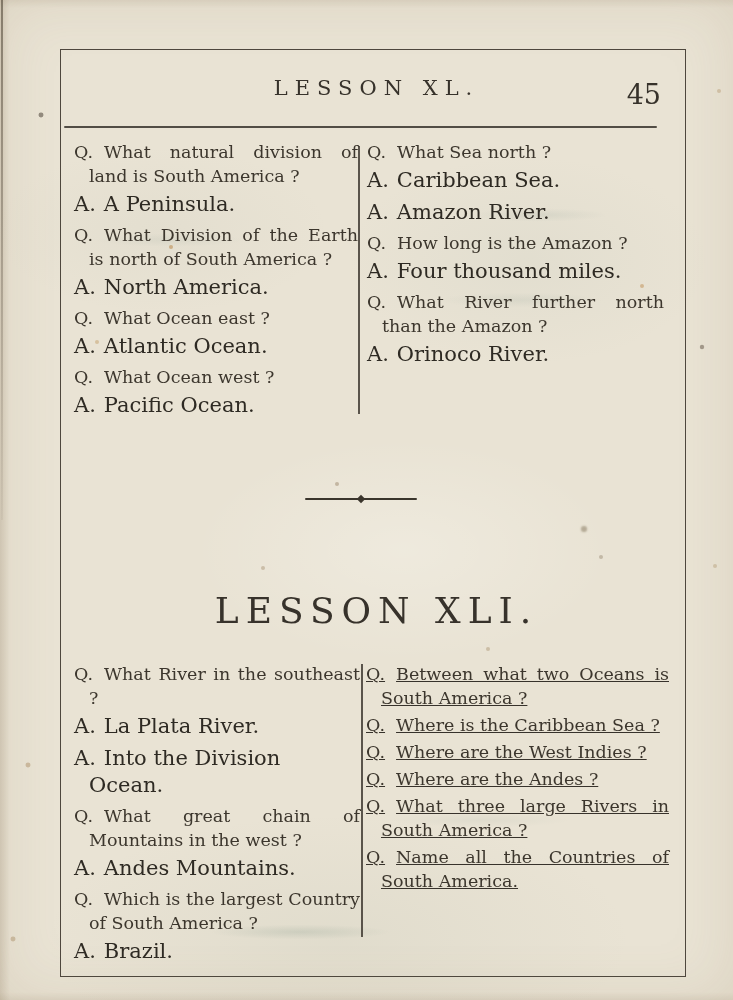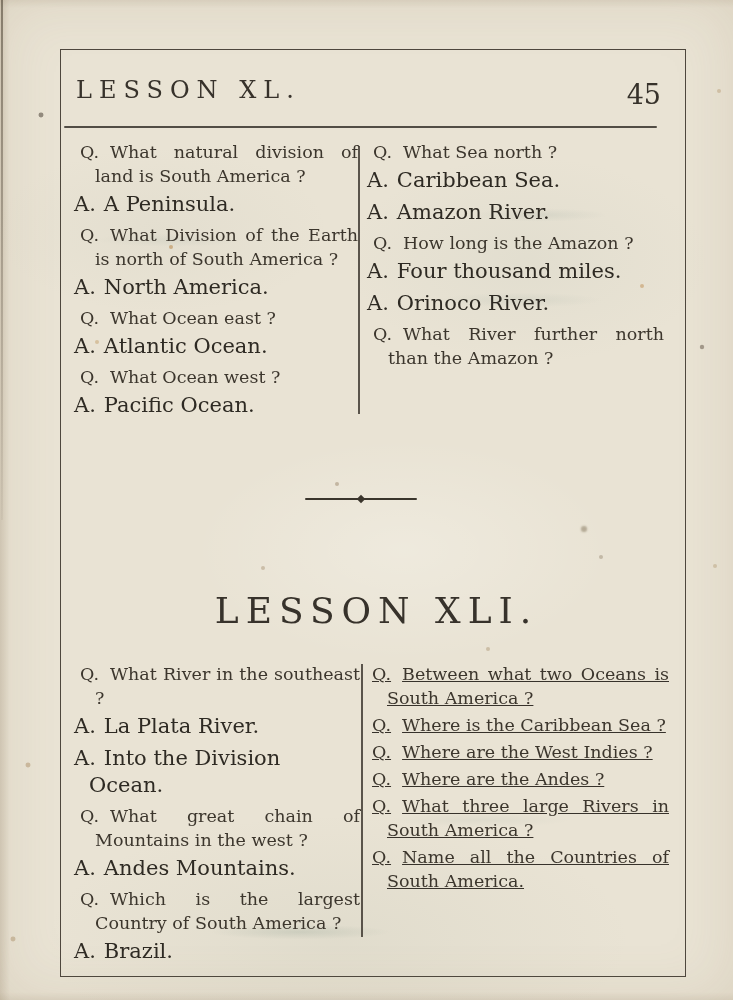--- a/index.html
+++ b/index.html
@@ -24,41 +24,41 @@
   
   .edge-line{
     position:absolute;left:1px;top:0;width:2px;height:52%;
     background:linear-gradient(180deg, rgba(70,60,45,0.55), rgba(70,60,45,0.05));
   }
   .frame{
     position:absolute;left:60px;top:49px;width:624px;height:926px;
     border:1.5px solid var(--frame,#4e473d);
   }
   .header-title{
-    position:absolute;top:26px;left:8px;right:0;
-    font-size:24px;letter-spacing:7px;color:var(--ink,#37322b);
+    position:absolute;top:26px;left:0;right:0;text-align:center;
+    font-size:21px;letter-spacing:7px;color:var(--ink,#37322b);
     padding-left:7px; 
   }
   .page-num{
     position:absolute;top:29px;right:24px;font-size:27px;color:var(--ink,#37322b);
   }
   .header-rule{
     position:absolute;top:76px;left:3px;right:28px;height:2px;
     background:var(--ink,#37322b);opacity:.85;border-radius:1px;
   }
   .col{position:absolute;color:var(--ink,#37322b);}
   .col1{left:13px;top:90px;width:284px;}
   .col2{left:306px;top:90px;width:297px;}
   .col3{left:13px;top:612px;width:286px;}
   .col4{left:305px;top:612px;width:303px;text-decoration:underline;}
   .vdiv{position:absolute;width:1.5px;background:#413b32;opacity:.85;}
   .vdiv1{left:297px;top:96px;height:268px;}
   .vdiv2{left:300px;top:614px;height:273px;}
   .qa{margin:0 0 3px 0;padding-left:15px;text-indent:-15px;}
-  .q{font-size:17.5px;line-height:24px;text-align:justify;color:#3c362d;margin-left:6px;}
+  .q{font-size:17.5px;line-height:24px;text-align:justify;color:#3c362d;}
   .a{font-size:21px;line-height:27px;margin-bottom:5px;color:#2e2a23;}
   .q .prefix{margin-right:11px;}
   .a .prefix{margin-right:8px;}
   .section-divider{
     position:absolute;top:447px;left:244px;width:112px;height:3px;
   }
   .section-divider .line{
     position:absolute;top:1px;left:0;right:0;height:1.5px;background:#3a352c;border-radius:1px;
   }
   .section-divider .diamond{
@@ -125,22 +125,22 @@
     </div>
 
     <div class="vdiv vdiv1"></div>
 
     <div class="col col2">
       <p class="qa q"><span class="prefix">Q.</span><span>What Sea north ?</span></p>
       <p class="qa a"><span class="prefix">A.</span><span>Caribbean Sea.</span></p>
       <p class="qa a"><span class="prefix">A.</span><span>Amazon River.</span></p>
       <p class="qa q"><span class="prefix">Q.</span><span>How long is the Amazon ?</span></p>
       <p class="qa a"><span class="prefix">A.</span><span>Four thousand miles.</span></p>
+      <p class="qa q"><span class="prefix">Q.</span><span>What River further north than the Amazon ?</span></p>
       <p class="qa a"><span class="prefix">A.</span><span>Orinoco River.</span></p>
-      <p class="qa q"><span class="prefix">Q.</span><span>What River further north than the Amazon ?</span></p>
     </div>
 
     <div class="section-divider">
       <div class="line"></div>
       <div class="diamond"></div>
     </div>
 
     <div class="title2">LESSON XLI.</div>
 
     <div class="col col3">

